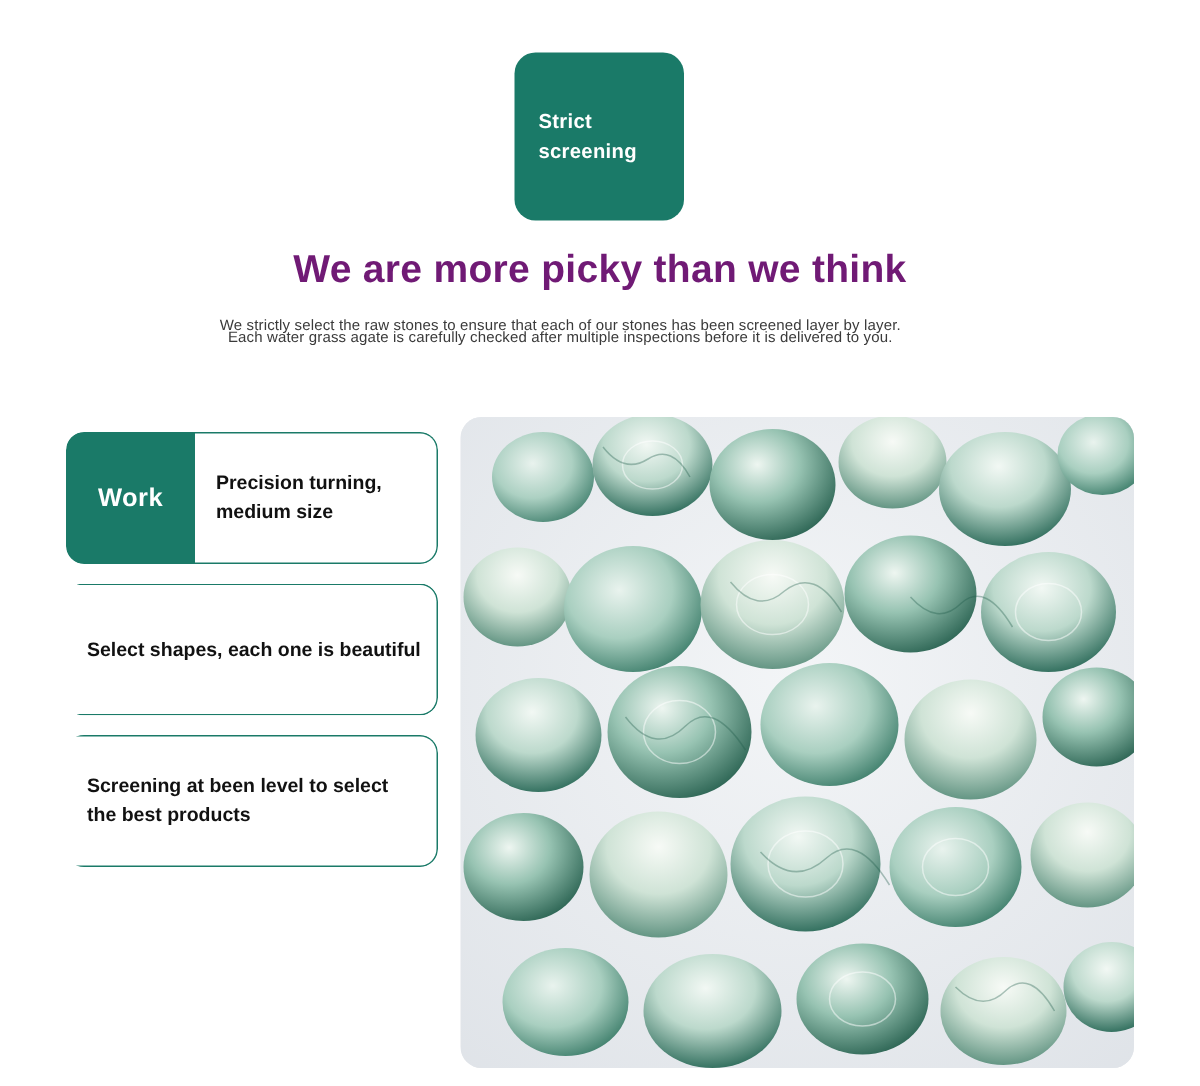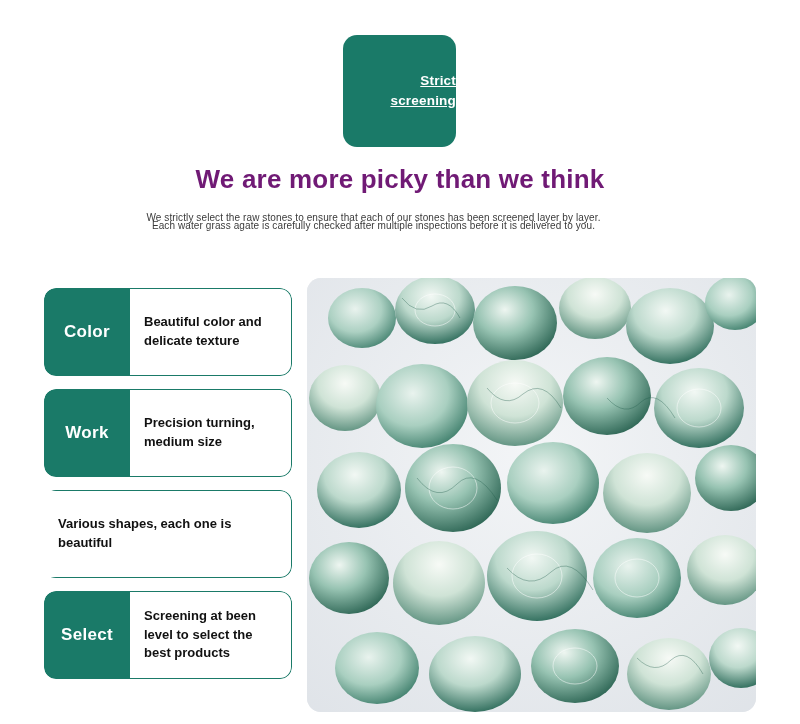--- a/index.html
+++ b/index.html
@@ -31,26 +31,25 @@
     border-radius: 14px;
     display: flex;
     align-items: center;
     justify-content: center;
   }
   .badge-text {
     color: #ffffff;
     font-size: 13.5px;
     font-weight: bold;
     line-height: 1.45;
-    text-align: right;
+    text-align: left;
     letter-spacing: 0.2px;
     padding-left: 16px;
     width: 100%;
     white-space: pre-line;
-    text-decoration: underline;
   }
 
   
   .headline {
     position: absolute;
     left: 0;
     top: 164px;
     width: 800px;
     text-align: center;
     font-size: 26px;
@@ -137,36 +136,31 @@
 screening</div>
   </div>
 
   <div class="headline">We are more picky than we think</div>
 
   <div class="subline l1">We strictly select the raw stones to ensure that each of our stones has been screened layer by layer.</div>
   <div class="subline l2">Each water grass agate is carefully checked after multiple inspections before it is delivered to you.</div>
 
   <div class="features">
 
-    <div class="feature">
-      <div class="feature-key">Color</div>
-      <div class="feature-val">Beautiful color and delicate texture</div>
-    </div>
 
     <div class="feature">
       <div class="feature-key">Work</div>
       <div class="feature-val">Precision turning, medium size</div>
     </div>
 
     <div class="feature">
-      <div class="feature-val">Various shapes, each one is beautiful</div>
+      <div class="feature-val">Select shapes, each one is beautiful</div>
     </div>
 
     <div class="feature">
-      <div class="feature-key">Select</div>
       <div class="feature-val">Screening at been level to select the best products</div>
     </div>
 
   </div>
 
   <div class="photo">
     <svg viewBox="0 0 449 434" preserveAspectRatio="xMidYMid slice">
       <defs>
         <radialGradient id="g1" cx="40%" cy="35%" r="70%">
           <stop offset="0%" stop-color="#e9f3ee"></stop>

